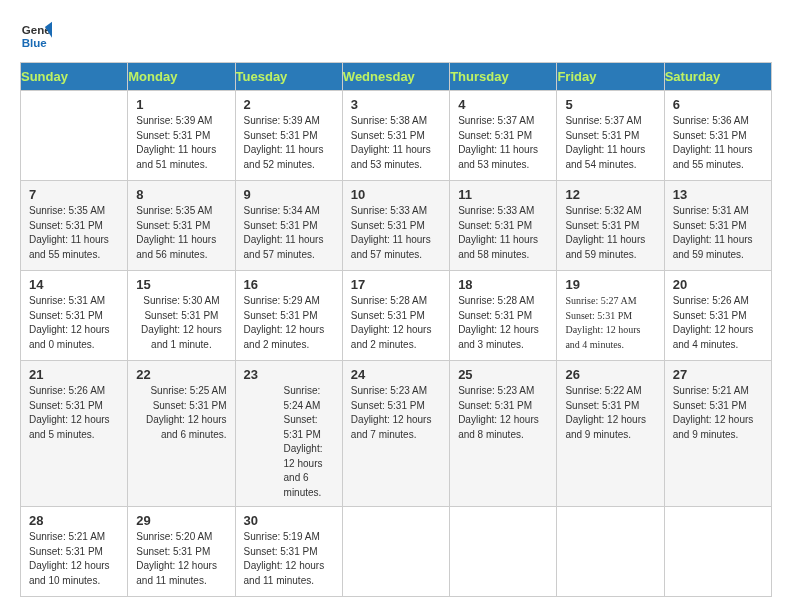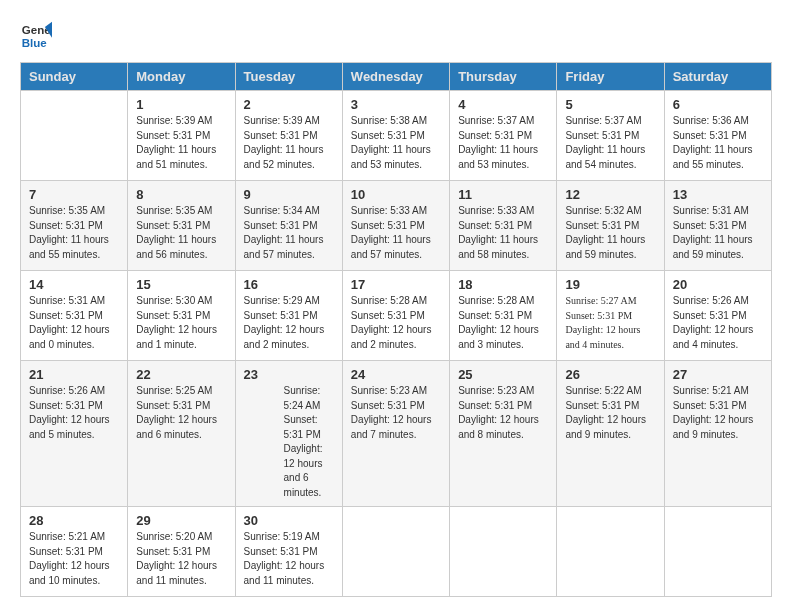--- a/index.html
+++ b/index.html
@@ -37,23 +37,23 @@
       font-size: 16px;
       color: #555;
     }
     table {
       width: 100%;
       border-collapse: collapse;
       table-layout: fixed;
     }
     thead th {
       background-color: #2a7ab8;
-      color: #e5e5e5;
+      color: #bef264;
       text-align: left;
-      padding: 6px 8px;
+      padding: 6px 0;
       font-size: 13px;
       font-weight: bold;
       border: 1px solid #ccc;
     }
     tbody td {
       border: 1px solid #ccc;
       vertical-align: top;
       padding: 6px 8px;
       font-size: 11px;
       color: #333;
@@ -208,21 +208,21 @@
       <tr>
         <td>
           <div class="day-num">14</div>
           <div class="day-info" style="white-space: pre-line;">Sunrise: 5:31 AM
 Sunset: 5:31 PM
 Daylight: 12 hours
 and 0 minutes.</div>
         </td>
         <td>
           <div class="day-num">15</div>
-          <div class="day-info" style="white-space: pre-line;">Sunrise: 5:30 AM
+          <div class="day-info" style="white-space: pre-line; text-align: center;">Sunrise: 5:30 AM
 Sunset: 5:31 PM
 Daylight: 12 hours
 and 1 minute.</div>
         </td>
         <td>
           <div class="day-num">16</div>
           <div class="day-info" style="white-space: pre-line;">Sunrise: 5:29 AM
 Sunset: 5:31 PM
 Daylight: 12 hours
 and 2 minutes.</div>
@@ -259,21 +259,21 @@
       <tr>
         <td>
           <div class="day-num">21</div>
           <div class="day-info" style="white-space: pre-line;">Sunrise: 5:26 AM
 Sunset: 5:31 PM
 Daylight: 12 hours
 and 5 minutes.</div>
         </td>
         <td>
           <div class="day-num">22</div>
-          <div class="day-info" style="white-space: pre-line;">Sunrise: 5:25 AM
+          <div class="day-info" style="white-space: pre-line; text-align: right;">Sunrise: 5:25 AM
 Sunset: 5:31 PM
 Daylight: 12 hours
 and 6 minutes.</div>
         </td>
         <td>
           <div class="day-num">23</div>
           <div class="day-info" style="white-space: pre-line; margin-left: 40px;">Sunrise: 5:24 AM
 Sunset: 5:31 PM
 Daylight: 12 hours
 and 6 minutes.</div>

